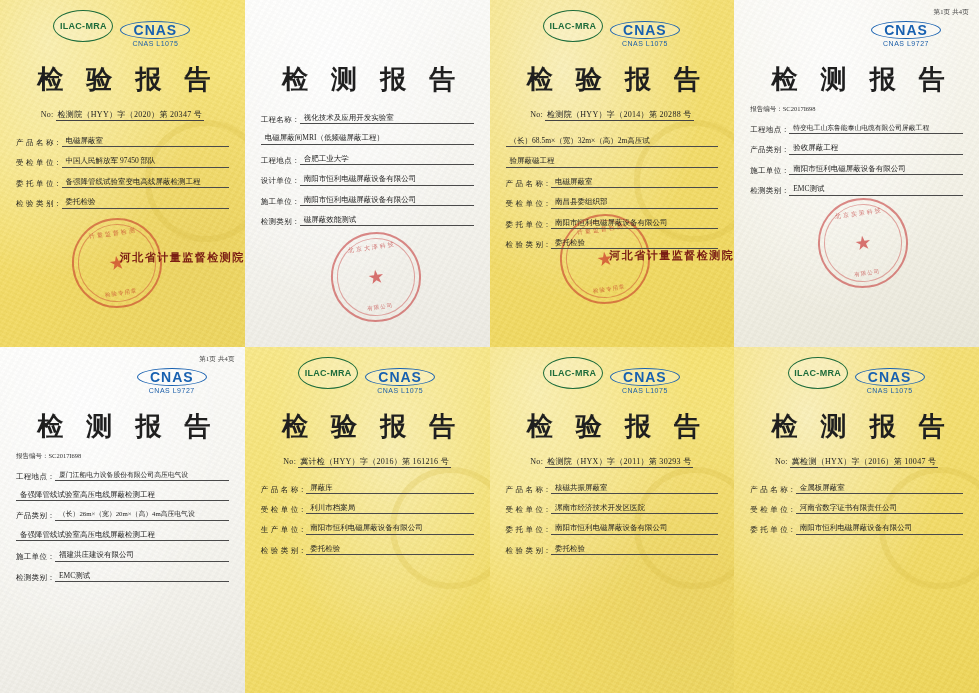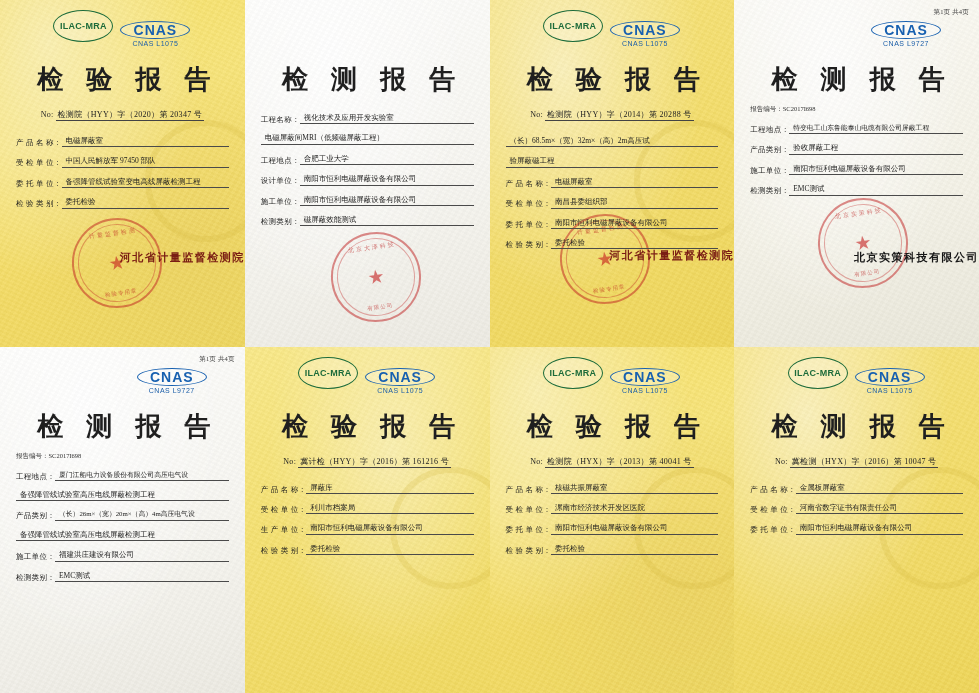--- a/index.html
+++ b/index.html
@@ -456,21 +456,20 @@
           <div class="lab">检测类别：</div>
           <div class="val">EMC测试</div>
         </div>
       </div>
       <div class="seal" style="left:84px; top:198px;">
         <div class="inner"></div>
         <div class="arc">北京实策科技</div>
         <div class="star">★</div>
         <div class="arc2">有限公司</div>
       </div>
-      <div class="issuer" style="top:250px;">北京实策科技有限公司</div>
     </div>
     <div class="cert paper-white">
       <div class="corner-note">第1页 共4页</div>
       <div class="logos right">
         <div class="logo-cnas">
           <div class="oval">
             <span>CNAS</span>
           </div>
           <div class="code">CNAS L9727</div>
         </div>
@@ -547,21 +546,21 @@
           </div>
         </div>
         <div class="logo-cnas">
           <div class="oval">
             <span>CNAS</span>
           </div>
           <div class="code">CNAS L1075</div>
         </div>
       </div>
       <div class="title small">检 验 报 告</div>
-      <div class="subno"><span class="nolabel">No:</span><span class="ul">检测院（HYX）字（2013）第 40041 号</span></div>
+      <div class="subno"><span class="nolabel">No:</span><span class="ul">检测院（HYX）字（2011）第 30293 号</span></div>
       <div class="fields">
         <div class="field">
           <div class="lab">产 品 名 称：</div>
           <div class="val">核磁共振屏蔽室</div>
         </div>
         <div class="field">
           <div class="lab">受 检 单 位：</div>
           <div class="val">漯南市经济技术开发区医院</div>
         </div>
         <div class="field">

